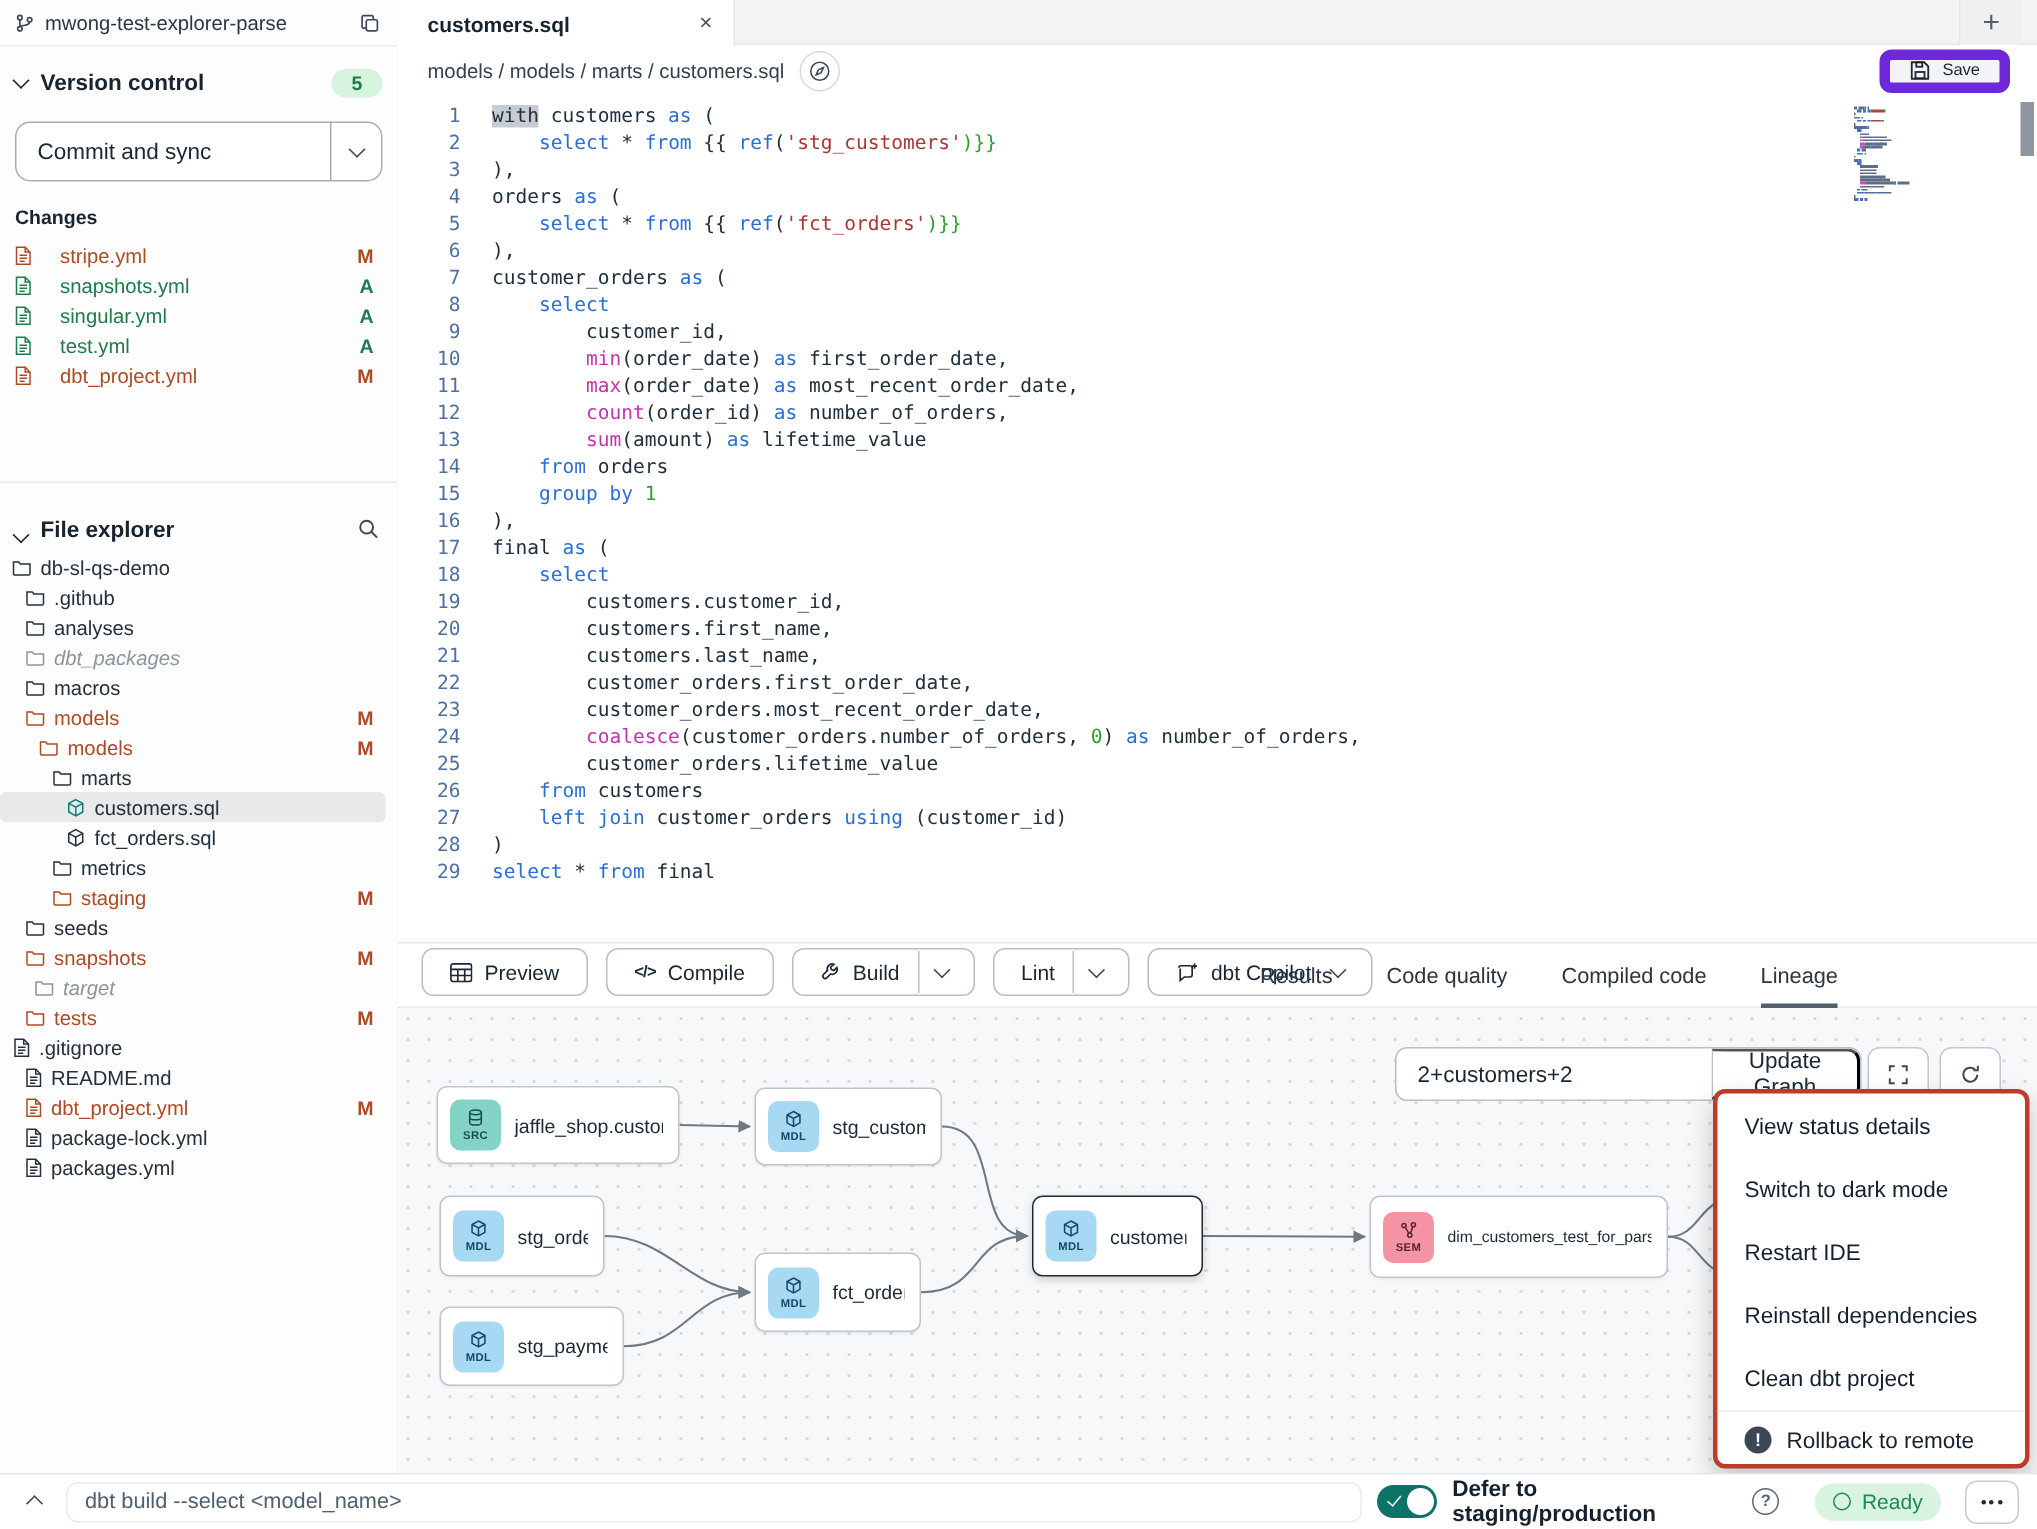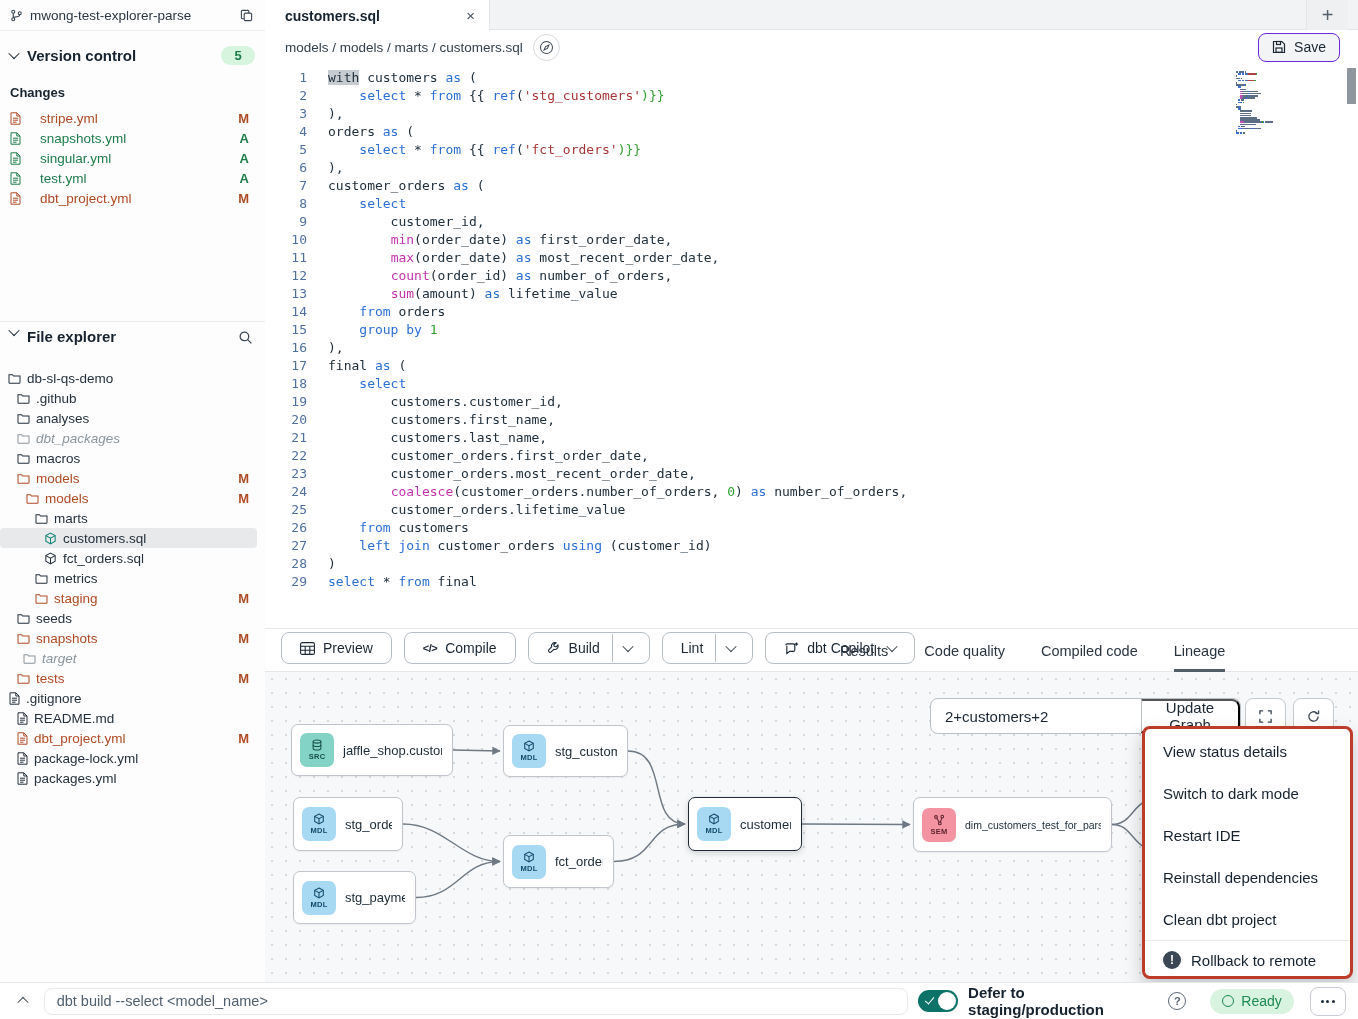--- a/index.html
+++ b/index.html
@@ -22,21 +22,21 @@
          min-width:16px;padding:2px 9px;border-radius:11px;text-align:center;}
   .commit-btn{margin-top:12px;height:38px;border:1px solid #a6aeb6;border-radius:10px;background:#fff;display:flex;align-items:stretch;cursor:pointer;}
   .commit-btn .lab{flex:1;display:flex;align-items:center;padding-left:14px;font-size:15px;color:#1a2733;}
   .commit-btn .split{width:33px;border-left:1px solid #a6aeb6;display:flex;align-items:center;justify-content:center;color:#3c4854;}
   .changes-label{margin-top:16px;font-size:13px;font-weight:700;color:#17242f;}
   .chg-row{display:flex;align-items:center;gap:19px;height:20px;font-size:13.5px;cursor:pointer;}
   .chg-row .chg-badge{margin-left:auto;margin-right:6px;font-weight:700;font-size:13px;}
   .chg-row.mod{color:var(--mod,#ae4a24);}
   .chg-row.add{color:var(--add,#1d7c49);}
   .sb-div{height:1px;background:#e8eaec;}
-  .fe-head{display:flex;align-items:flex-start;gap:9px;height:34px;padding:0 10px;color:#17242f;margin-top:6px;}
+  .fe-head{display:flex;align-items:flex-end;gap:9px;height:34px;padding:0 10px;color:#17242f;margin-top:6px;}
   .fe-head .sec-title{flex:1}
   .tree{padding:6px 0 0 0;}
   .tree-row{display:flex;align-items:center;gap:6px;height:20px;font-size:13.5px;color:#24313d;cursor:pointer;margin:0 8px 0 0;border-radius:4px;}
   .tree-row .tr-badge{margin-left:auto;margin-right:8px;font-weight:700;font-size:13px;color:var(--mod,#ae4a24);}
   .tree-row.mod{color:var(--mod,#ae4a24);}
   .tree-row.muted{color:#8b959d;font-style:italic;}
   .tree-row.selected{background:#e7e9eb;}
   .tree-row.selected .tr-ic{color:#0c8273;}
   .tr-ic{display:flex;align-items:center;color:currentColor;}
 
@@ -44,22 +44,22 @@
   .tabbar{position:absolute;left:265px;top:0;right:0;height:30px;background:#f1f3f5;}
   .tab{position:absolute;left:0;top:0;width:225px;height:31px;background:#fff;border-right:1px solid #e4e6e8;
        display:flex;align-items:center;padding:0 14px 0 20px;box-sizing:border-box;z-index:2;}
   .tab .t-title{font-weight:700;font-size:14px;color:#16232e;flex:1;}
   .tab .t-close{color:#4a5560;font-size:15px;cursor:pointer;}
   .tabbar-border{position:absolute;left:225px;right:0;bottom:0;height:1px;background:#e4e6e8;}
   .plus-btn{position:absolute;right:10px;top:0;width:42px;height:30px;border:none;background:#eef0f2;color:#55606b;font-size:20px;cursor:pointer;border-left:1px solid #e4e6e8;}
   .crumb-row{position:absolute;left:265px;top:30px;right:0;height:34px;background:#fff;display:flex;align-items:center;padding:0 18px 0 20px;box-sizing:border-box;gap:10px;}
   .crumb{font-size:13.5px;color:#33414d;}
   .compass-btn{width:27px;height:27px;border-radius:50%;border:1px solid #d6dadd;background:#fff;display:flex;align-items:center;justify-content:center;cursor:pointer;}
-  .save-btn{margin-left:auto;height:29px;padding:0 13px;border:1px solid #6d28d9;border-radius:8px;background:#f3f4f6;
-            display:flex;align-items:center;gap:8px;font-size:14px;color:#1a2733;cursor:pointer;}
+  .save-btn{margin-left:auto;height:29px;padding:0 13px;border:7px solid #6d28d9;border-radius:8px;background:#f3f4f6;
+            display:flex;align-items:center;gap:8px;font-size:11px;color:#1a2733;cursor:pointer;}
 
   
   .editor{position:absolute;left:265px;top:64px;right:0;height:564px;background:#fff;
           font-family:"DejaVu Sans Mono","Liberation Mono",monospace;font-size:13px;}
   .gutter{position:absolute;left:0;top:5px;width:42px;text-align:right;color:#4f6f9f;line-height:18px;}
   .codepane{position:absolute;left:63px;top:5px;right:90px;line-height:18px;white-space:pre;}
   .tk-k{color:var(--kw,#2b6fd4);} .tk-f{color:var(--fn,#c433ae);} .tk-s{color:var(--str,#a93636);}
   .tk-g{color:var(--num,#2f9e2f);} .tk-t{color:#20303c;}
   .tk-sel{background:#c7ccd2;color:#20303c;}
   .minimap{position:absolute;right:66px;top:7px;width:56px;}
@@ -151,20 +151,26 @@
           </svg>
         </span>
       </button>
     </div>
 
     <section class="vc">
       <div class="sec-head">
         <span class="chev down"></span>
         <span class="sec-title">Version control</span>
         <span class="badge">5</span>
+      </div>
+      <div class="commit-btn">
+        <span class="lab">Commit and sync</span>
+        <span class="split">
+            <span class="chev down"></span>
+          </span>
       </div>
       <div class="changes-label">Changes</div>
       <div id="changes" style="margin-top:8px">
           <div class="chg-row mod">
     <span class="tr-ic">
               <svg width="11" height="13" viewBox="0 0 11 13" fill="none" stroke="currentColor" stroke-width="1">
                 <path d="M1 .8 h5.8 l3.2 3.2 v8.2 H1 z"></path>
                 <path d="M6.8 .8 v3.2 H10"></path>
                 <path d="M3 6.2 h5 M3 8.2 h5 M3 10.2 h3.5"></path>
               </svg>

